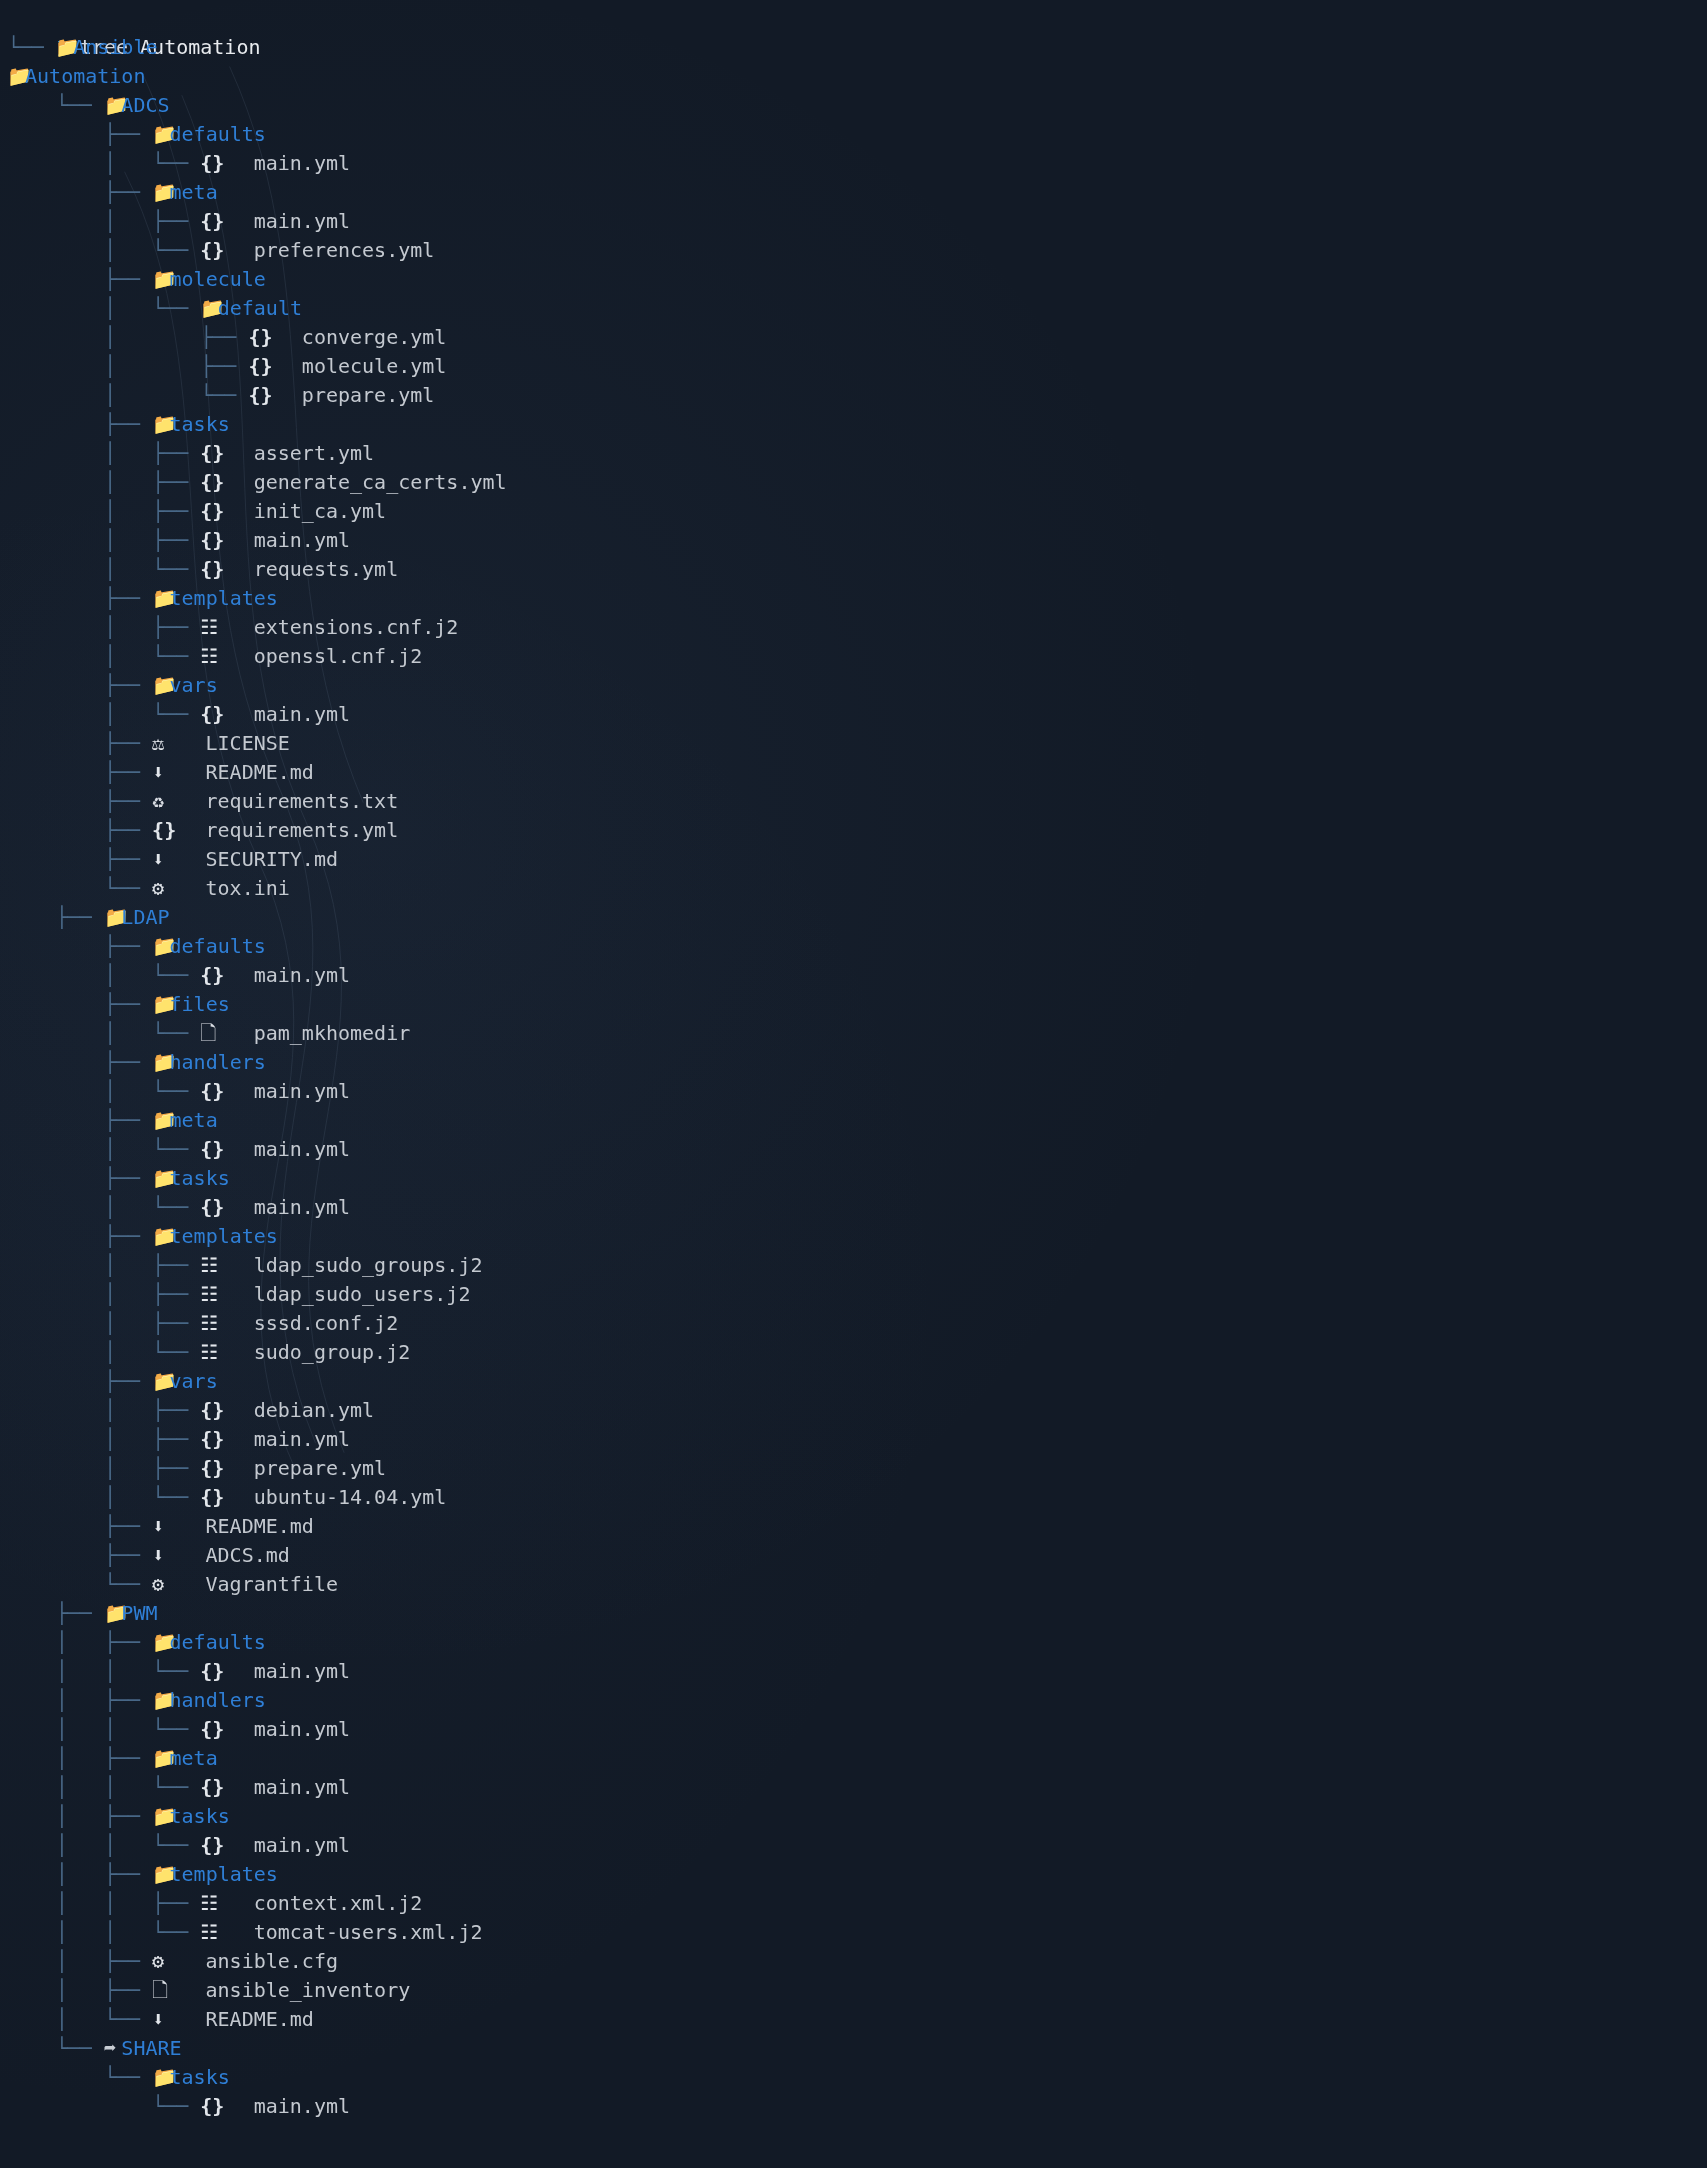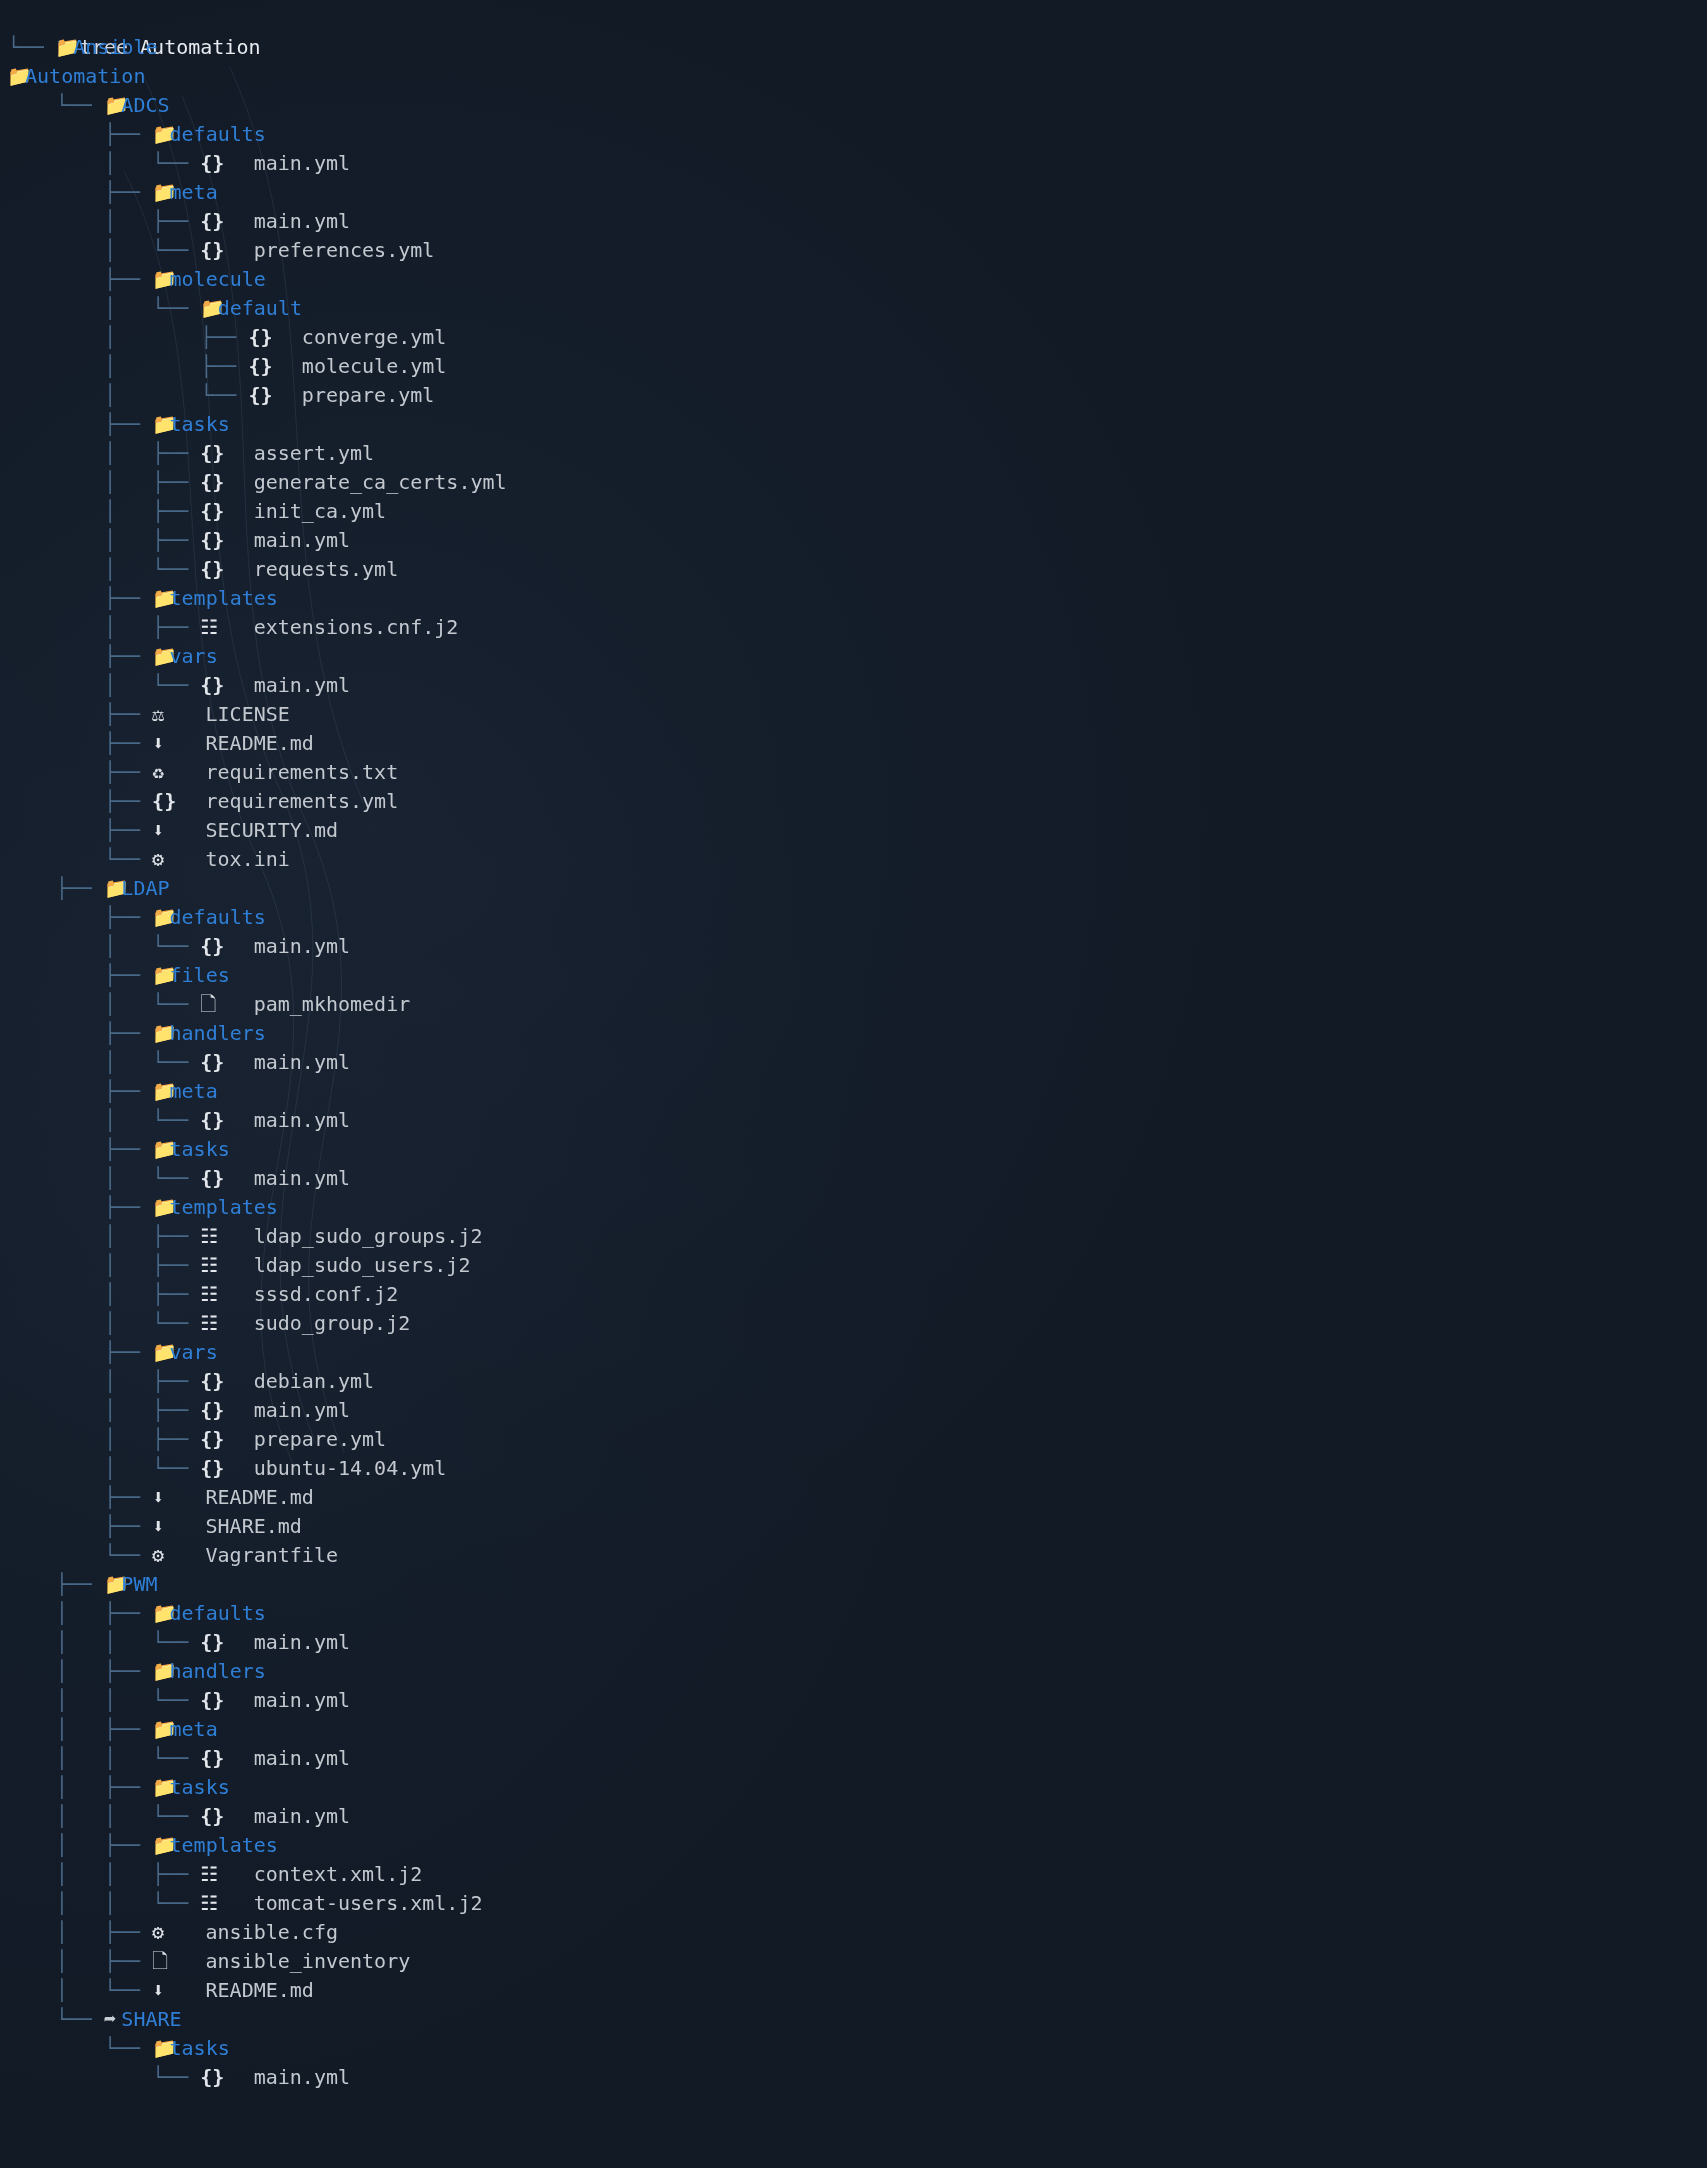--- a/index.html
+++ b/index.html
@@ -110,20 +110,21 @@
       <div class="line"><span class="branch">        │       ├── </span><span class="ico ico-yaml">{}</span><span class="file">molecule.yml</span></div>
       <div class="line"><span class="branch">        │       └── </span><span class="ico ico-yaml">{}</span><span class="file">prepare.yml</span></div>
       <div class="line"><span class="branch">        ├── </span><span class="ico ico-folder">📁</span><span class="dir">tasks</span></div>
       <div class="line"><span class="branch">        │   ├── </span><span class="ico ico-yaml">{}</span><span class="file">assert.yml</span></div>
       <div class="line"><span class="branch">        │   ├── </span><span class="ico ico-yaml">{}</span><span class="file">generate_ca_certs.yml</span></div>
       <div class="line"><span class="branch">        │   ├── </span><span class="ico ico-yaml">{}</span><span class="file">init_ca.yml</span></div>
       <div class="line"><span class="branch">        │   ├── </span><span class="ico ico-yaml">{}</span><span class="file">main.yml</span></div>
       <div class="line"><span class="branch">        │   └── </span><span class="ico ico-yaml">{}</span><span class="file">requests.yml</span></div>
       <div class="line"><span class="branch">        ├── </span><span class="ico ico-folder">📁</span><span class="dir">templates</span></div>
       <div class="line"><span class="branch">        │   ├── </span><span class="ico ico-j2">☷</span><span class="file">extensions.cnf.j2</span></div>
+      <div class="line"><span class="branch">        │   └── </span><span class="ico ico-j2">☷</span><span class="file">openssl.cnf.j2</span></div>
       <div class="line"><span class="branch">        ├── </span><span class="ico ico-folder">📁</span><span class="dir">vars</span></div>
       <div class="line"><span class="branch">        │   └── </span><span class="ico ico-yaml">{}</span><span class="file">main.yml</span></div>
       <div class="line"><span class="branch">        ├── </span><span class="ico ico-license">⚖</span><span class="file">LICENSE</span></div>
       <div class="line"><span class="branch">        ├── </span><span class="ico ico-md">⬇</span><span class="file">README.md</span></div>
       <div class="line"><span class="branch">        ├── </span><span class="ico ico-txt">♻</span><span class="file">requirements.txt</span></div>
       <div class="line"><span class="branch">        ├── </span><span class="ico ico-yaml">{}</span><span class="file">requirements.yml</span></div>
       <div class="line"><span class="branch">        ├── </span><span class="ico ico-md">⬇</span><span class="file">SECURITY.md</span></div>
       <div class="line"><span class="branch">        └── </span><span class="ico ico-ini">⚙</span><span class="file">tox.ini</span></div>
       <div class="line"><span class="branch">    ├── </span><span class="ico ico-folder">📁</span><span class="dir">LDAP</span></div>
       <div class="line"><span class="branch">        ├── </span><span class="ico ico-folder">📁</span><span class="dir">defaults</span></div>
@@ -140,21 +141,21 @@
       <div class="line"><span class="branch">        │   ├── </span><span class="ico ico-j2">☷</span><span class="file">ldap_sudo_groups.j2</span></div>
       <div class="line"><span class="branch">        │   ├── </span><span class="ico ico-j2">☷</span><span class="file">ldap_sudo_users.j2</span></div>
       <div class="line"><span class="branch">        │   ├── </span><span class="ico ico-j2">☷</span><span class="file">sssd.conf.j2</span></div>
       <div class="line"><span class="branch">        │   └── </span><span class="ico ico-j2">☷</span><span class="file">sudo_group.j2</span></div>
       <div class="line"><span class="branch">        ├── </span><span class="ico ico-folder">📁</span><span class="dir">vars</span></div>
       <div class="line"><span class="branch">        │   ├── </span><span class="ico ico-yaml">{}</span><span class="file">debian.yml</span></div>
       <div class="line"><span class="branch">        │   ├── </span><span class="ico ico-yaml">{}</span><span class="file">main.yml</span></div>
       <div class="line"><span class="branch">        │   ├── </span><span class="ico ico-yaml">{}</span><span class="file">prepare.yml</span></div>
       <div class="line"><span class="branch">        │   └── </span><span class="ico ico-yaml">{}</span><span class="file">ubuntu-14.04.yml</span></div>
       <div class="line"><span class="branch">        ├── </span><span class="ico ico-md">⬇</span><span class="file">README.md</span></div>
-      <div class="line"><span class="branch">        ├── </span><span class="ico ico-md">⬇</span><span class="file">SHARE.md</span></div>
+      <div class="line"><span class="branch">        ├── </span><span class="ico ico-md">⬇</span><span class="file">ADCS.md</span></div>
       <div class="line"><span class="branch">        └── </span><span class="ico ico-ini">⚙</span><span class="file">Vagrantfile</span></div>
       <div class="line"><span class="branch">    ├── </span><span class="ico ico-folder">📁</span><span class="dir">PWM</span></div>
       <div class="line"><span class="branch">    │   ├── </span><span class="ico ico-folder">📁</span><span class="dir">defaults</span></div>
       <div class="line"><span class="branch">    │   │   └── </span><span class="ico ico-yaml">{}</span><span class="file">main.yml</span></div>
       <div class="line"><span class="branch">    │   ├── </span><span class="ico ico-folder">📁</span><span class="dir">handlers</span></div>
       <div class="line"><span class="branch">    │   │   └── </span><span class="ico ico-yaml">{}</span><span class="file">main.yml</span></div>
       <div class="line"><span class="branch">    │   ├── </span><span class="ico ico-folder">📁</span><span class="dir">meta</span></div>
       <div class="line"><span class="branch">    │   │   └── </span><span class="ico ico-yaml">{}</span><span class="file">main.yml</span></div>
       <div class="line"><span class="branch">    │   ├── </span><span class="ico ico-folder">📁</span><span class="dir">tasks</span></div>
       <div class="line"><span class="branch">    │   │   └── </span><span class="ico ico-yaml">{}</span><span class="file">main.yml</span></div>

